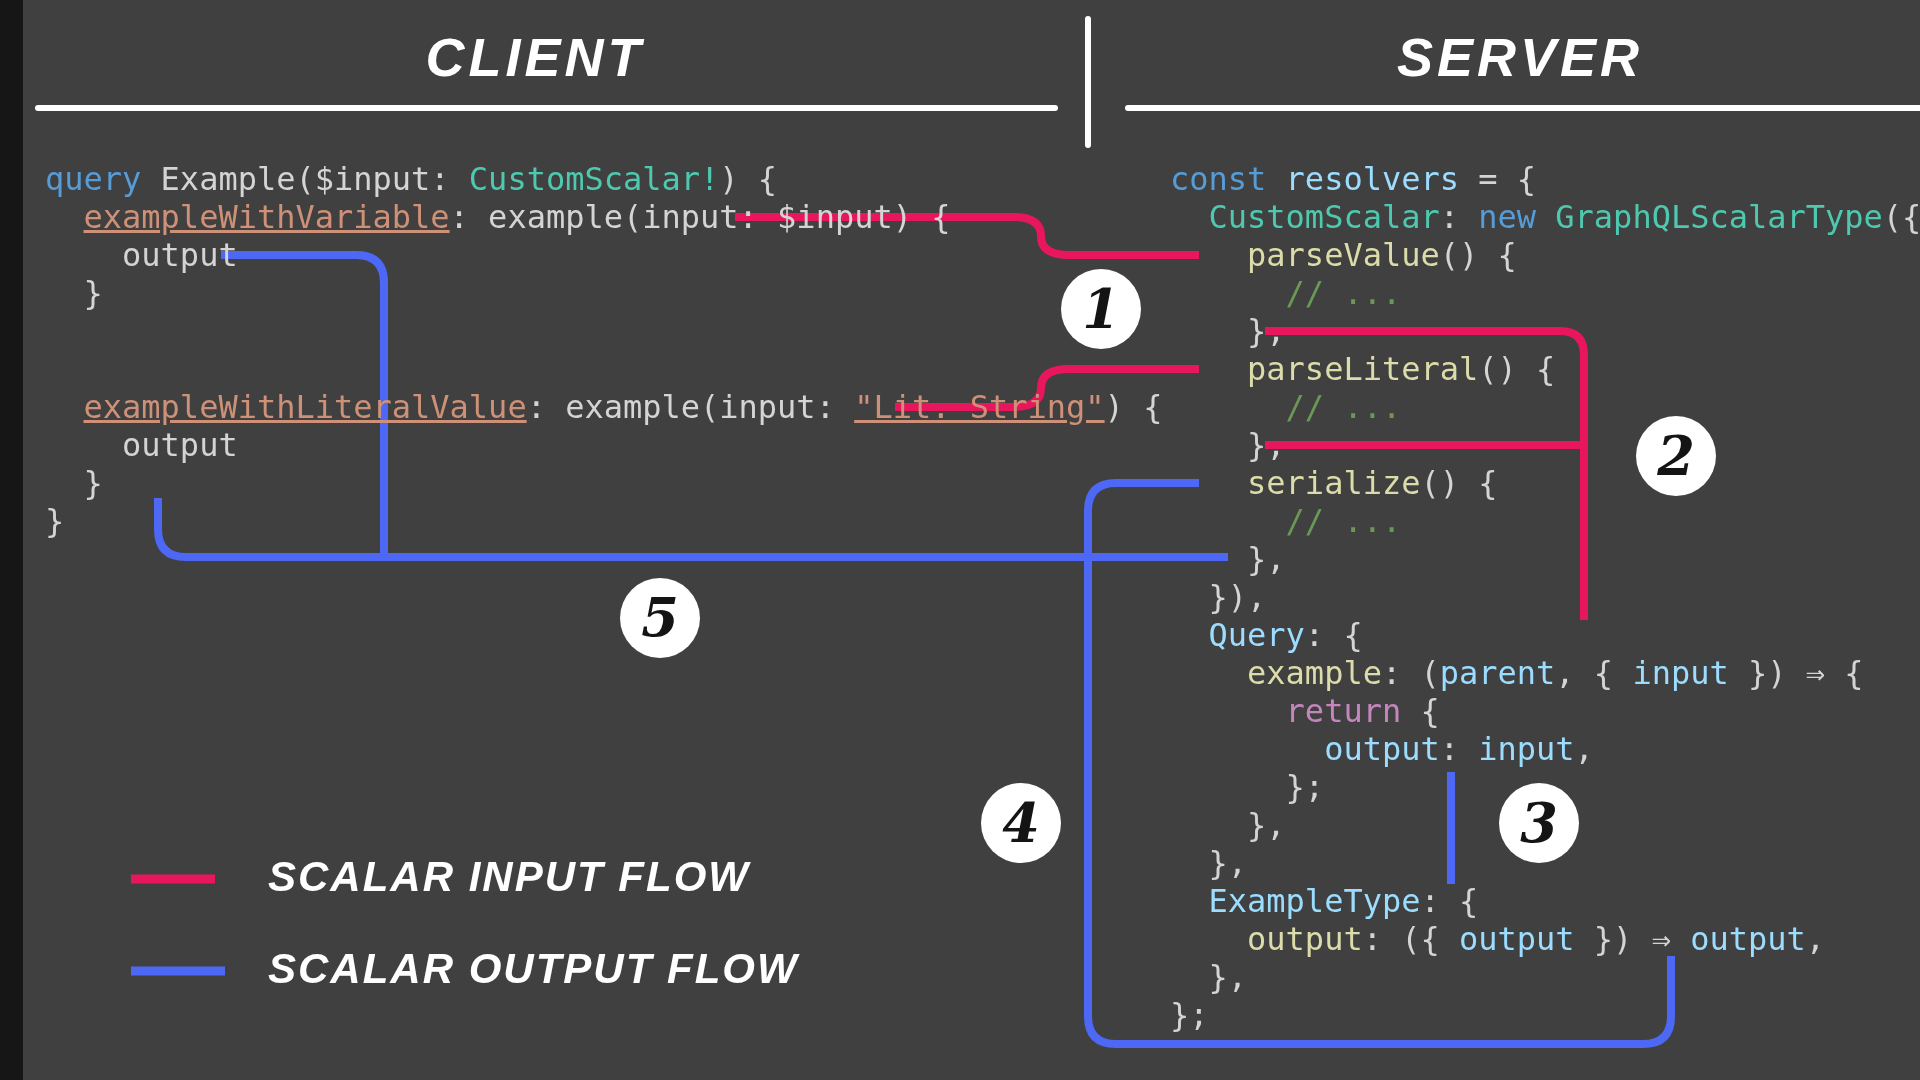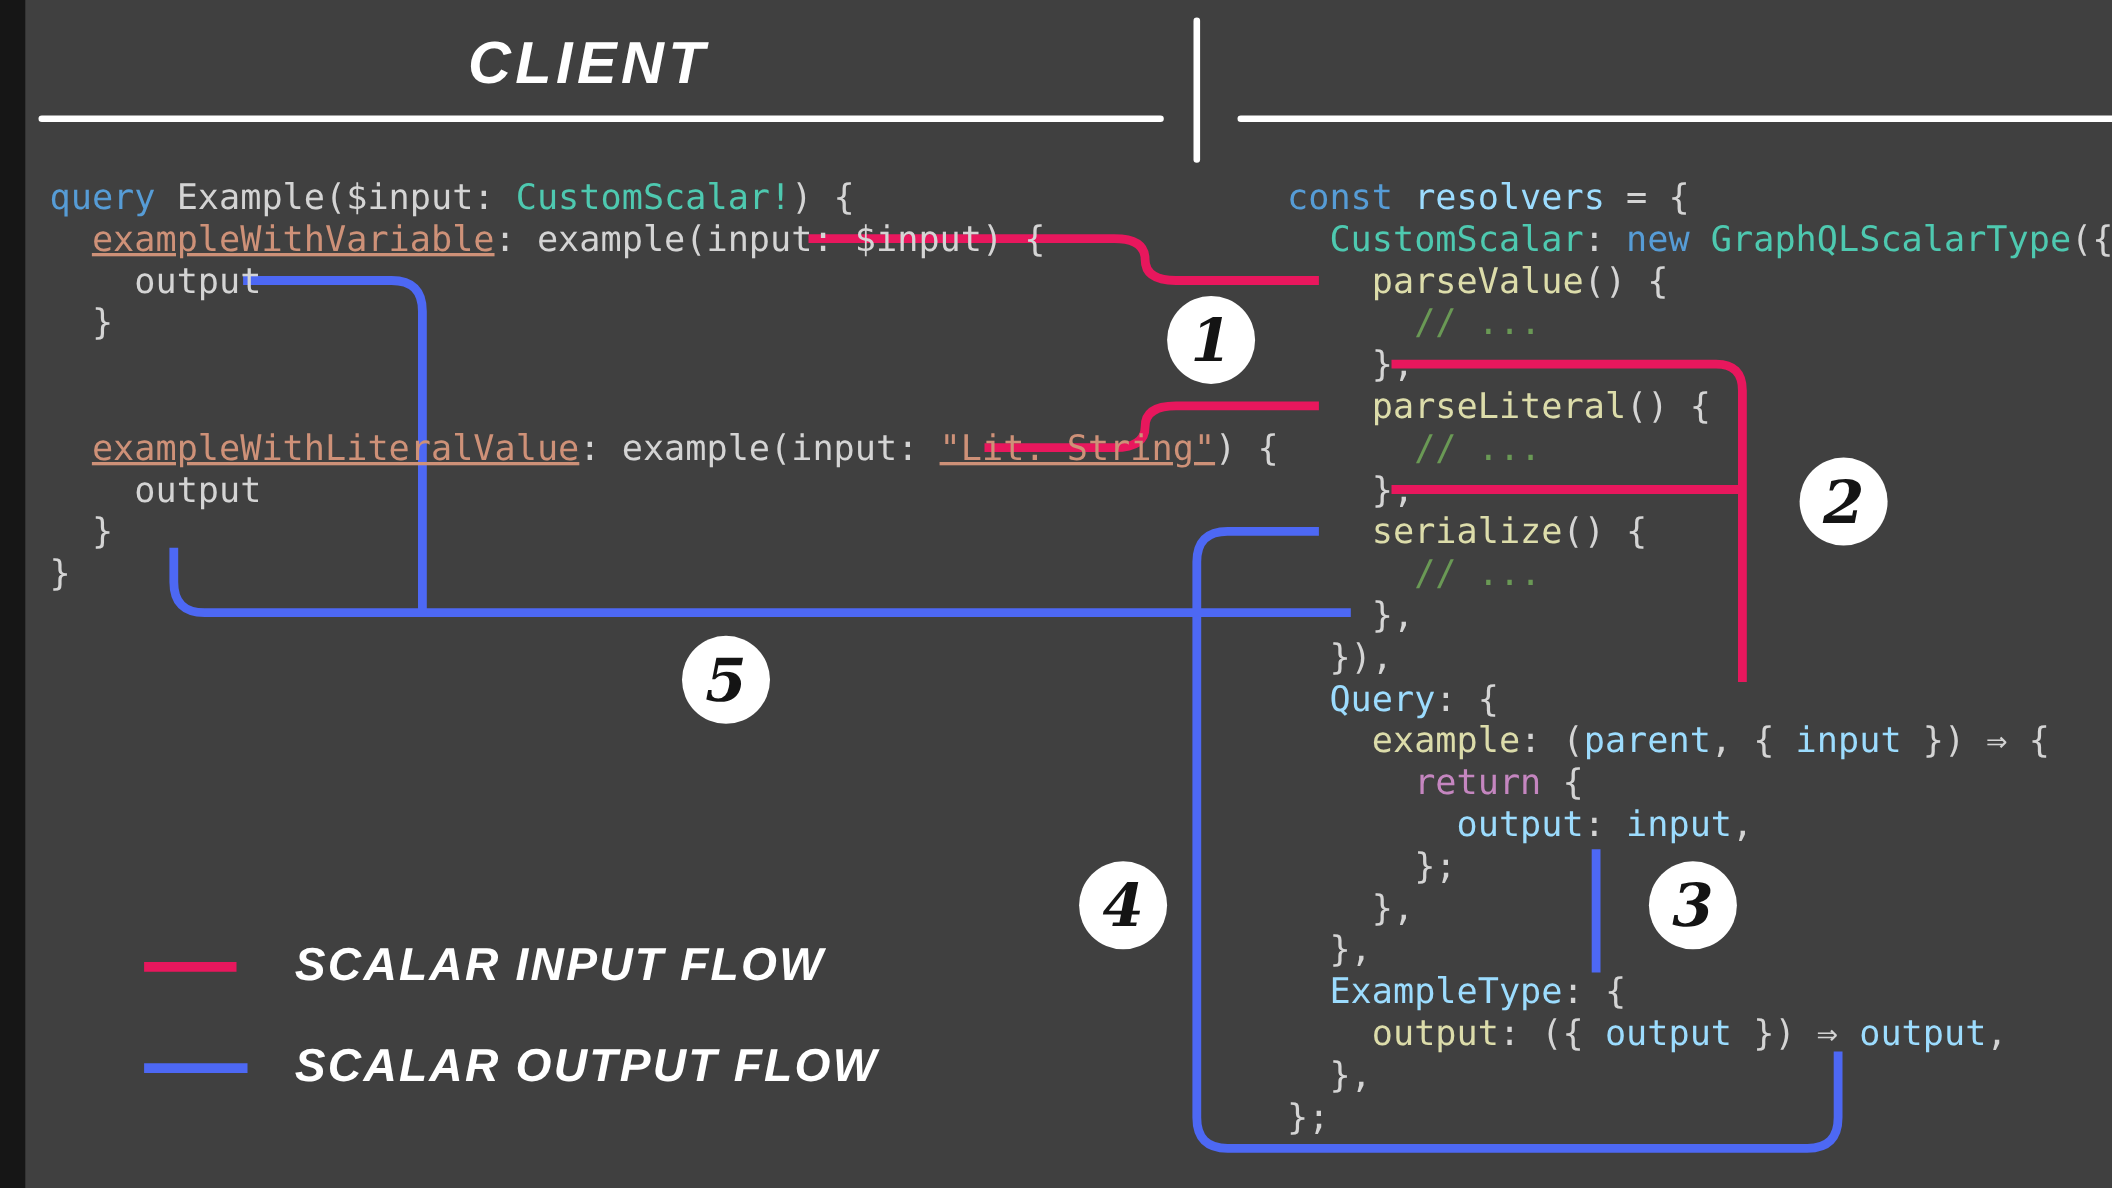--- a/index.html
+++ b/index.html
@@ -85,20 +85,21 @@
     <path d="M 1648 956 V 1016 Q 1648 1044 1620 1044 H 1093 Q 1065 1044 1065 1016 V 511 Q 1065 483 1093 483 H 1176" stroke="#4d68f4" stroke-width="8" marker-end="url(#mblue)"></path>
 
     <path d="M 1205 557 H 163 Q 135 557 135 529 V 498" stroke="#4d68f4" stroke-width="8" marker-end="url(#mblue)"></path>
     <path d="M 361 557 V 283 Q 361 255 333 255 H 198" stroke="#4d68f4" stroke-width="8" marker-end="url(#mblue)"></path>
 
     <path d="M 108 879 H 192" stroke="#e8175d" stroke-width="9" marker-end="url(#mpink)"></path>
     <path d="M 108 971 H 202" stroke="#4d68f4" stroke-width="9" marker-end="url(#mblue)"></path>
   </svg>
 
   <div class="header client">CLIENT</div>
+  <div class="header server">SERVER</div>
   <div class="hline left"></div>
   <div class="hline right"></div>
   <div class="vdivider"></div>
 
   <pre class="code client-code"><div class="code-line"><span class="tok-kw">query</span><span class="tok-plain"> Example(</span><span class="tok-plain">$input</span><span class="tok-plain">: </span><span class="tok-type">CustomScalar!</span><span class="tok-plain">) {</span></div><div class="code-line"><span class="tok-plain">  </span><span class="tok-str">exampleWithVariable</span><span class="tok-plain">: example(input: $input) {</span></div><div class="code-line"><span class="tok-plain">    output</span></div><div class="code-line"><span class="tok-plain">  }</span></div><div class="code-line">&nbsp;</div><div class="code-line">&nbsp;</div><div class="code-line"><span class="tok-plain">  </span><span class="tok-str">exampleWithLiteralValue</span><span class="tok-plain">: example(input: </span><span class="tok-str">"Lit. String"</span><span class="tok-plain">) {</span></div><div class="code-line"><span class="tok-plain">    output</span></div><div class="code-line"><span class="tok-plain">  }</span></div><div class="code-line"><span class="tok-plain">}</span></div></pre>
   <pre class="code server-code"><div class="code-line"><span class="tok-kw">const</span><span class="tok-plain"> </span><span class="tok-prop">resolvers</span><span class="tok-plain"> = {</span></div><div class="code-line"><span class="tok-plain">  </span><span class="tok-type">CustomScalar</span><span class="tok-plain">: </span><span class="tok-kw">new</span><span class="tok-plain"> </span><span class="tok-type">GraphQLScalarType</span><span class="tok-plain">({</span></div><div class="code-line"><span class="tok-plain">    </span><span class="tok-fn">parseValue</span><span class="tok-plain">() {</span></div><div class="code-line"><span class="tok-plain">      </span><span class="tok-com">// ...</span></div><div class="code-line"><span class="tok-plain">    },</span></div><div class="code-line"><span class="tok-plain">    </span><span class="tok-fn">parseLiteral</span><span class="tok-plain">() {</span></div><div class="code-line"><span class="tok-plain">      </span><span class="tok-com">// ...</span></div><div class="code-line"><span class="tok-plain">    },</span></div><div class="code-line"><span class="tok-plain">    </span><span class="tok-fn">serialize</span><span class="tok-plain">() {</span></div><div class="code-line"><span class="tok-plain">      </span><span class="tok-com">// ...</span></div><div class="code-line"><span class="tok-plain">    },</span></div><div class="code-line"><span class="tok-plain">  }),</span></div><div class="code-line"><span class="tok-plain">  </span><span class="tok-prop">Query</span><span class="tok-plain">: {</span></div><div class="code-line"><span class="tok-plain">    </span><span class="tok-fn">example</span><span class="tok-plain">: (</span><span class="tok-prop">parent</span><span class="tok-plain">, { </span><span class="tok-prop">input</span><span class="tok-plain"> }) </span><span class="tok-plain">⇒</span><span class="tok-plain"> {</span></div><div class="code-line"><span class="tok-plain">      </span><span class="tok-ctrl">return</span><span class="tok-plain"> {</span></div><div class="code-line"><span class="tok-plain">        </span><span class="tok-prop">output</span><span class="tok-plain">: </span><span class="tok-prop">input</span><span class="tok-plain">,</span></div><div class="code-line"><span class="tok-plain">      };</span></div><div class="code-line"><span class="tok-plain">    },</span></div><div class="code-line"><span class="tok-plain">  },</span></div><div class="code-line"><span class="tok-plain">  </span><span class="tok-prop">ExampleType</span><span class="tok-plain">: {</span></div><div class="code-line"><span class="tok-plain">    </span><span class="tok-fn">output</span><span class="tok-plain">: ({ </span><span class="tok-prop">output</span><span class="tok-plain"> }) </span><span class="tok-plain">⇒</span><span class="tok-plain"> </span><span class="tok-prop">output</span><span class="tok-plain">,</span></div><div class="code-line"><span class="tok-plain">  },</span></div><div class="code-line"><span class="tok-plain">};</span></div></pre>
 
   <div class="badge" style="left:1038px; top:269px;">1</div>
   <div class="badge" style="left:1613px; top:416px;">2</div>
   <div class="badge" style="left:1476px; top:783px;">3</div>

